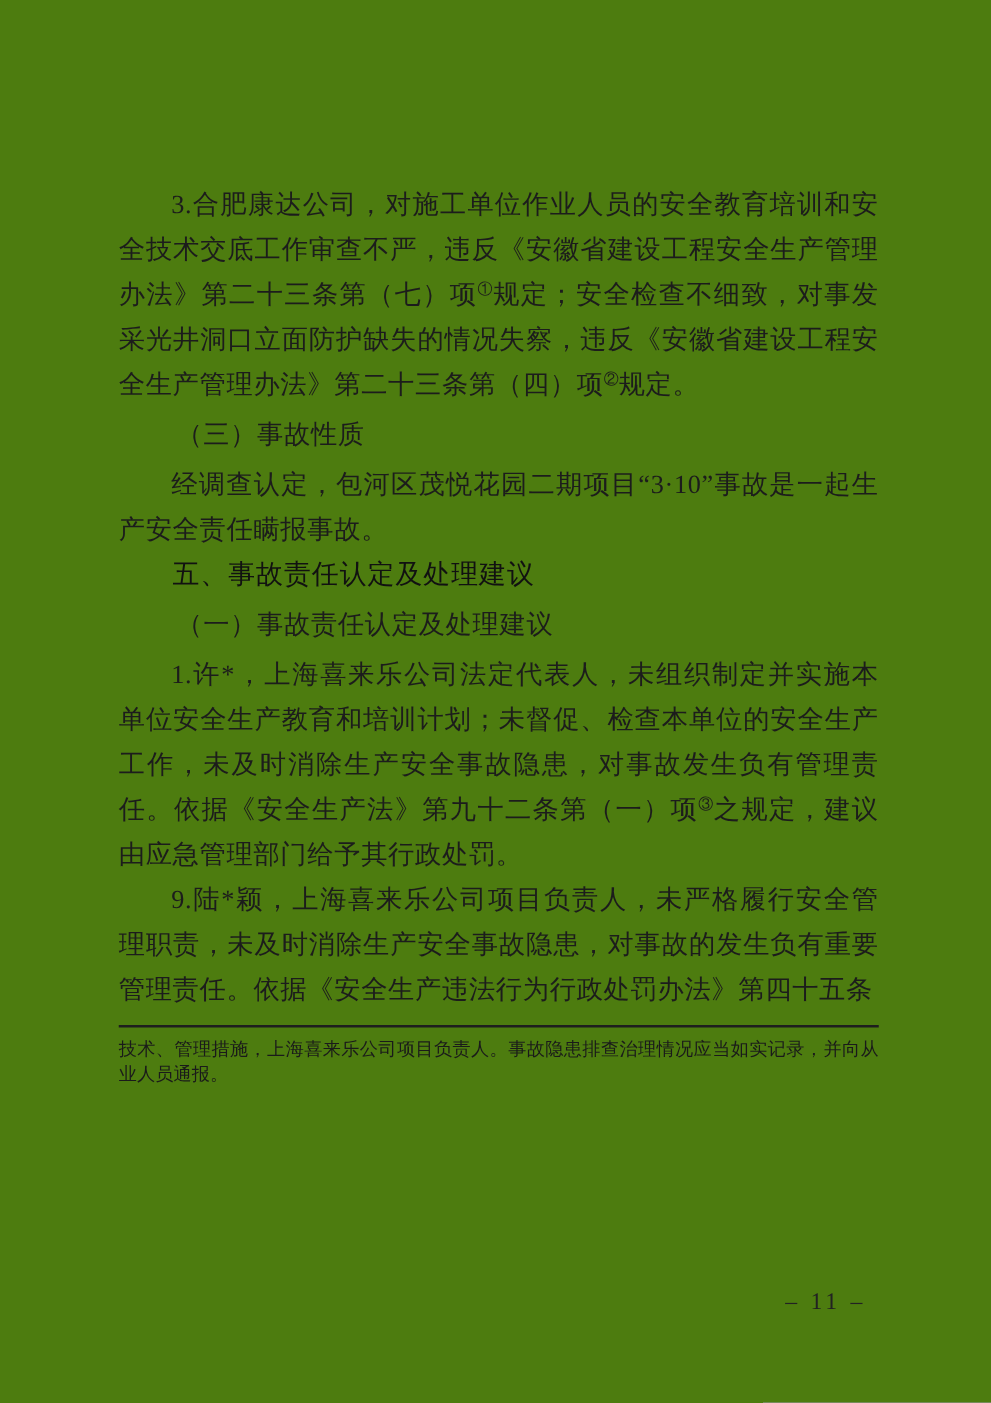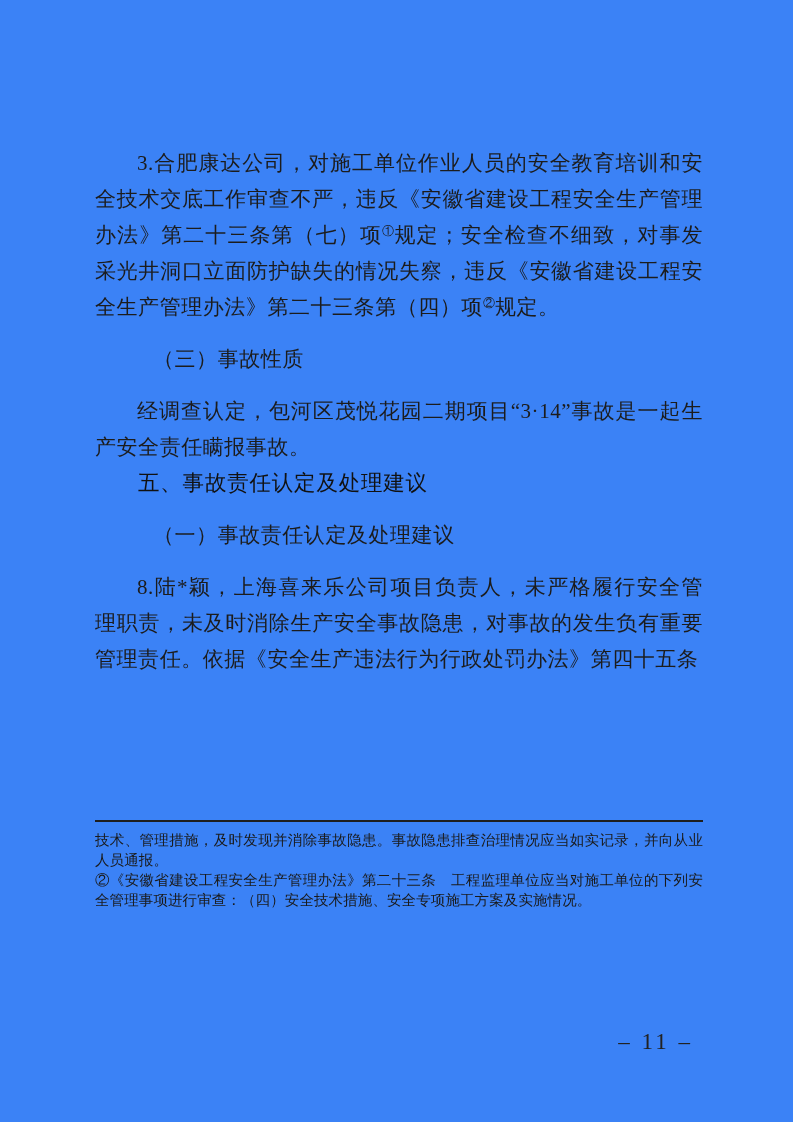--- a/index.html
+++ b/index.html
@@ -1,20 +1,20 @@
 <!DOCTYPE html>
 <html lang="zh"><head>
 <meta charset="utf-8">
 <style>
   html,body{margin:0;padding:0;background:#9a9a9a;}
   .page{
     position:relative;
     width:793px;height:1122px;
     margin:0 auto;
-    background:#3b82f6;
+    background:#4d7c0f;
     overflow:hidden;
     color:#1c1c1c;
     font-family:"Liberation Serif","DejaVu Serif",serif;
   }
   .content{
     position:absolute;
     left:95px;top:145px;width:608px;
   }
   .para{
     margin:0;
@@ -29,21 +29,21 @@
     margin:0;
     font-family:"Liberation Sans","DejaVu Sans",sans-serif;
     font-weight:normal;
     font-size:21.5px;
     line-height:36px;
     letter-spacing:0.8px;
     text-indent:2em;
     color:#111;
   }
   .sub-heading{
-    margin:16px;
+    margin:4px;
     font-size:21px;
     line-height:36px;
     letter-spacing:0.55px;
     text-indent:2em;
     color:#1c1c1c;
   }
   sup.fn-ref{
     font-size:12px;
     line-height:0;
     vertical-align:7px;
@@ -59,40 +59,40 @@
     margin:0;
     font-size:14.5px;
     line-height:20px;
     letter-spacing:0.1px;
     text-align:justify;
     color:#1a1a1a;
   }
   .page-number{
     position:absolute;
     top:1030px;right:100px;
-    font-size:23px;
+    font-size:19px;
     line-height:24px;
     letter-spacing:3px;
     color:#222;
   }
 </style>
 </head>
 <body>
 
 <div class="page">
 
   <div class="content">
     <p class="para">3.合肥康达公司，对施工单位作业人员的安全教育培训和安全技术交底工作审查不严，违反《安徽省建设工程安全生产管理办法》第二十三条第（七）项<sup class="fn-ref">①</sup>规定；安全检查不细致，对事发采光井洞口立面防护缺失的情况失察，违反《安徽省建设工程安全生产管理办法》第二十三条第（四）项<sup class="fn-ref">②</sup>规定。</p>
     <p class="sub-heading">（三）事故性质</p>
-    <p class="para">经调查认定，包河区茂悦花园二期项目“3·14”事故是一起生产安全责任瞒报事故。</p>
+    <p class="para">经调查认定，包河区茂悦花园二期项目“3·10”事故是一起生产安全责任瞒报事故。</p>
     <p class="section-heading">五、事故责任认定及处理建议</p>
     <p class="sub-heading">（一）事故责任认定及处理建议</p>
-    <p class="para">8.陆*颖，上海喜来乐公司项目负责人，未严格履行安全管理职责，未及时消除生产安全事故隐患，对事故的发生负有重要管理责任。依据《安全生产违法行为行政处罚办法》第四十五条</p>
+    <p class="para">1.许*，上海喜来乐公司法定代表人，未组织制定并实施本单位安全生产教育和培训计划；未督促、检查本单位的安全生产工作，未及时消除生产安全事故隐患，对事故发生负有管理责任。依据《安全生产法》第九十二条第（一）项<sup class="fn-ref">③</sup>之规定，建议由应急管理部门给予其行政处罚。</p>
+    <p class="para">9.陆*颖，上海喜来乐公司项目负责人，未严格履行安全管理职责，未及时消除生产安全事故隐患，对事故的发生负有重要管理责任。依据《安全生产违法行为行政处罚办法》第四十五条</p>
   </div>
 
   <div class="footnotes">
-    <p class="footnote">技术、管理措施，及时发现并消除事故隐患。事故隐患排查治理情况应当如实记录，并向从业人员通报。</p>
-    <p class="footnote">②《安徽省建设工程安全生产管理办法》第二十三条　工程监理单位应当对施工单位的下列安全管理事项进行审查：（四）安全技术措施、安全专项施工方案及实施情况。</p>
+    <p class="footnote">技术、管理措施，上海喜来乐公司项目负责人。事故隐患排查治理情况应当如实记录，并向从业人员通报。</p>
   </div>
 
   <div class="page-number">– 11 –</div>
 
 </div>
 
 </body></html>

